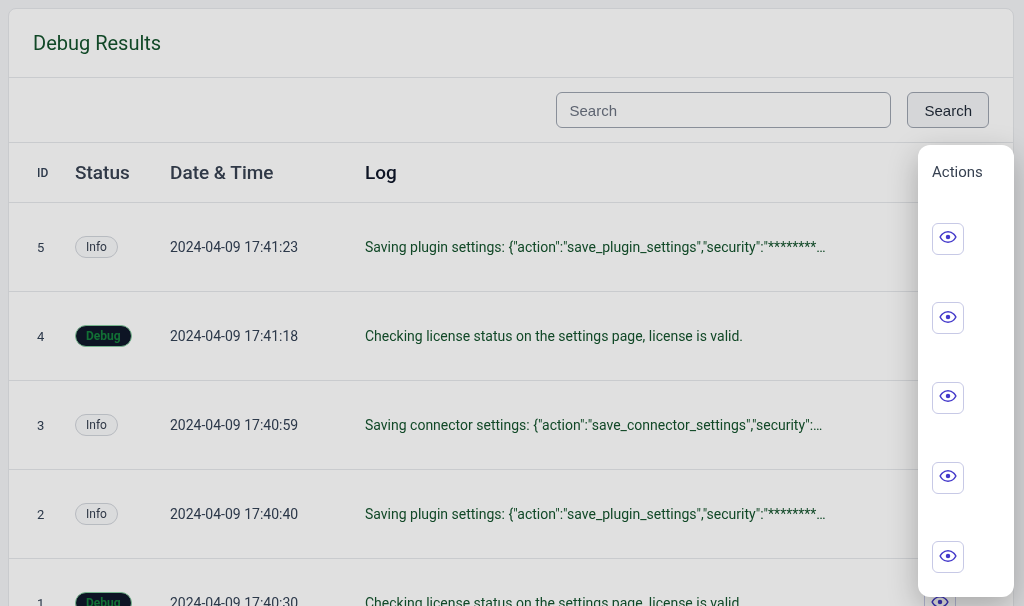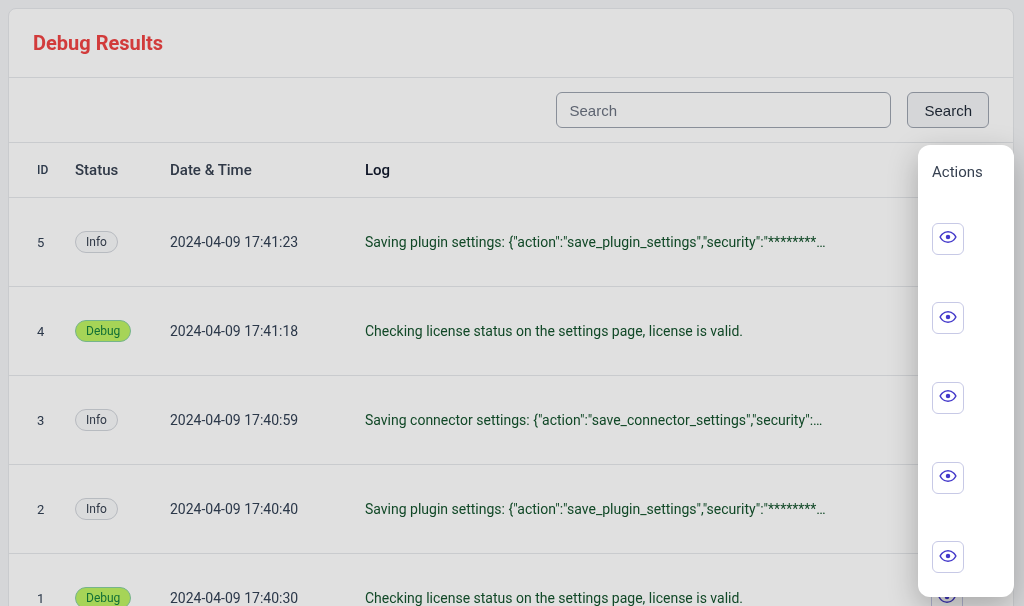--- a/index.html
+++ b/index.html
@@ -5,52 +5,52 @@
   * { box-sizing: border-box; margin: 0; padding: 0; }
   html, body { width: 1024px; height: 606px; font-family: -apple-system, BlinkMacSystemFont, "Segoe UI", Roboto, Helvetica, Arial, sans-serif; }
   body { background: #f3f4f6; position: relative; }
   .overlay { position: absolute; inset:0; background: rgba(0,0,0,0.12); z-index: 5; pointer-events:none; }
   .panel {
     position: absolute; left: 8px; right: 10px; top: 8px;
     background: #fff; border: 1px solid #e5e7eb; border-radius: 8px 8px 0 0; overflow: hidden;
   }
   .panel-header {
     padding: 22px 24px; border-bottom: 1px solid #e5e7eb;
-    font-size: 20px; font-weight: 700; color: #ef4444;
+    font-size: 20px; font-weight: 400; color: #14532d;
   }
   .toolbar {
     display:flex; justify-content:flex-end; gap:16px; padding: 14px 24px 14px 24px; border-bottom:1px solid #e5e7eb;
   }
   .search-input {
     width: 335px; height:36px; border:1px solid #9ca3af; border-radius:6px; padding: 0 12px; font-size:15px; color:#374151;
   }
   .search-input::placeholder { color:#6b7280; }
   .search-btn {
     height:36px; padding:0 16px; border:1px solid #9ca3af; border-radius:6px; background:#f3f4f6; font-size:15px; color:#1f2937; cursor:pointer;
   }
   table { width:100%; border-collapse: collapse; }
   thead th {
-    text-align:left; font-weight:500; color:#374151; font-size:15px; padding: 18px 8px; border-bottom:1px solid #e5e7eb; background:#fff;
+    text-align:left; font-weight:500; color:#374151; font-size:19px; padding: 18px 8px; border-bottom:1px solid #e5e7eb; background:#fff;
   }
   tbody td {
     padding: 28px 8px; border-bottom:1px solid #e5e7eb; font-size:14px; color:#334155; vertical-align: middle;
   }
   .col-id { width:58px; padding-left:28px !important; color:#334155; font-size:13px;}
   thead .col-id { font-size:12px; }
   .col-status { width:95px; }
   .col-dt { width:195px; }
   .col-log { color:#14532d; max-width: 520px; white-space: nowrap; overflow:hidden; text-overflow: ellipsis; }
   thead .col-log { color:#0f172a;margin-left:20px; }
   .col-actions { width:90px; text-align:left; padding-right:24px !important;}
   thead .col-actions { text-align:left; }
   .badge {
     display:inline-block; font-size:12px; padding: 3px 10px; border-radius: 999px; border:1px solid; line-height:1.2;text-align:right;
   }
   .badge-info { color:#374151; border-color:#d1d5db; background:#f9fafb; }
-  .badge-debug { color:#15803d; border-color:#86cda0; background:#bef264; }
+  .badge-debug { color:#15803d; border-color:#86cda0; background:#0f172a;font-weight:bold; }
   .eye-btn {
     width:32px; height:32px; border:1px solid #c7c9e6; border-radius:6px; background:#fff; display:inline-flex; align-items:center; justify-content:center; cursor:pointer;
   }
   .eye-btn svg { width:18px; height:18px; stroke:#4338ca; fill:none; stroke-width:2; }
   .eye-btn svg circle.dot { fill:#4338ca; stroke:none; }
   
   .actions-spotlight {
     position:absolute; right:10px; top:145px; width:96px; height:452px; background:#fff; border-radius:12px; box-shadow: 0 10px 30px rgba(0,0,0,0.25); z-index:10;
     display:flex; flex-direction:column;
   }

